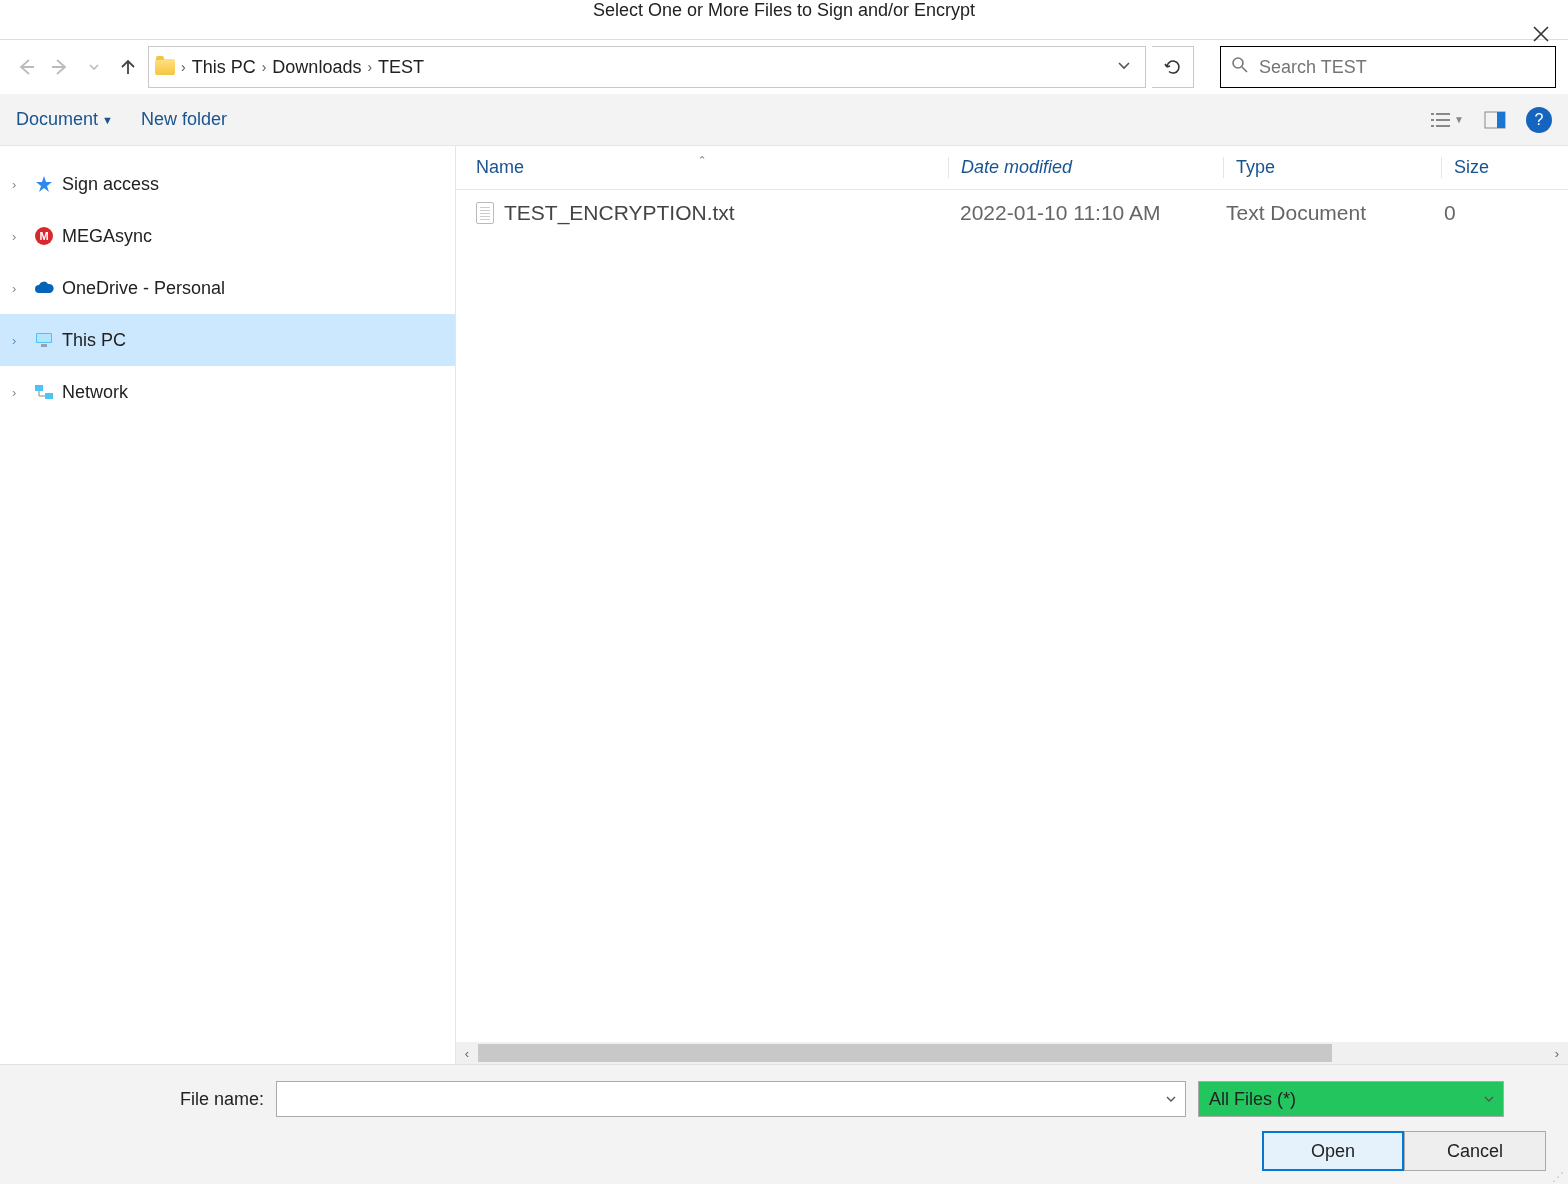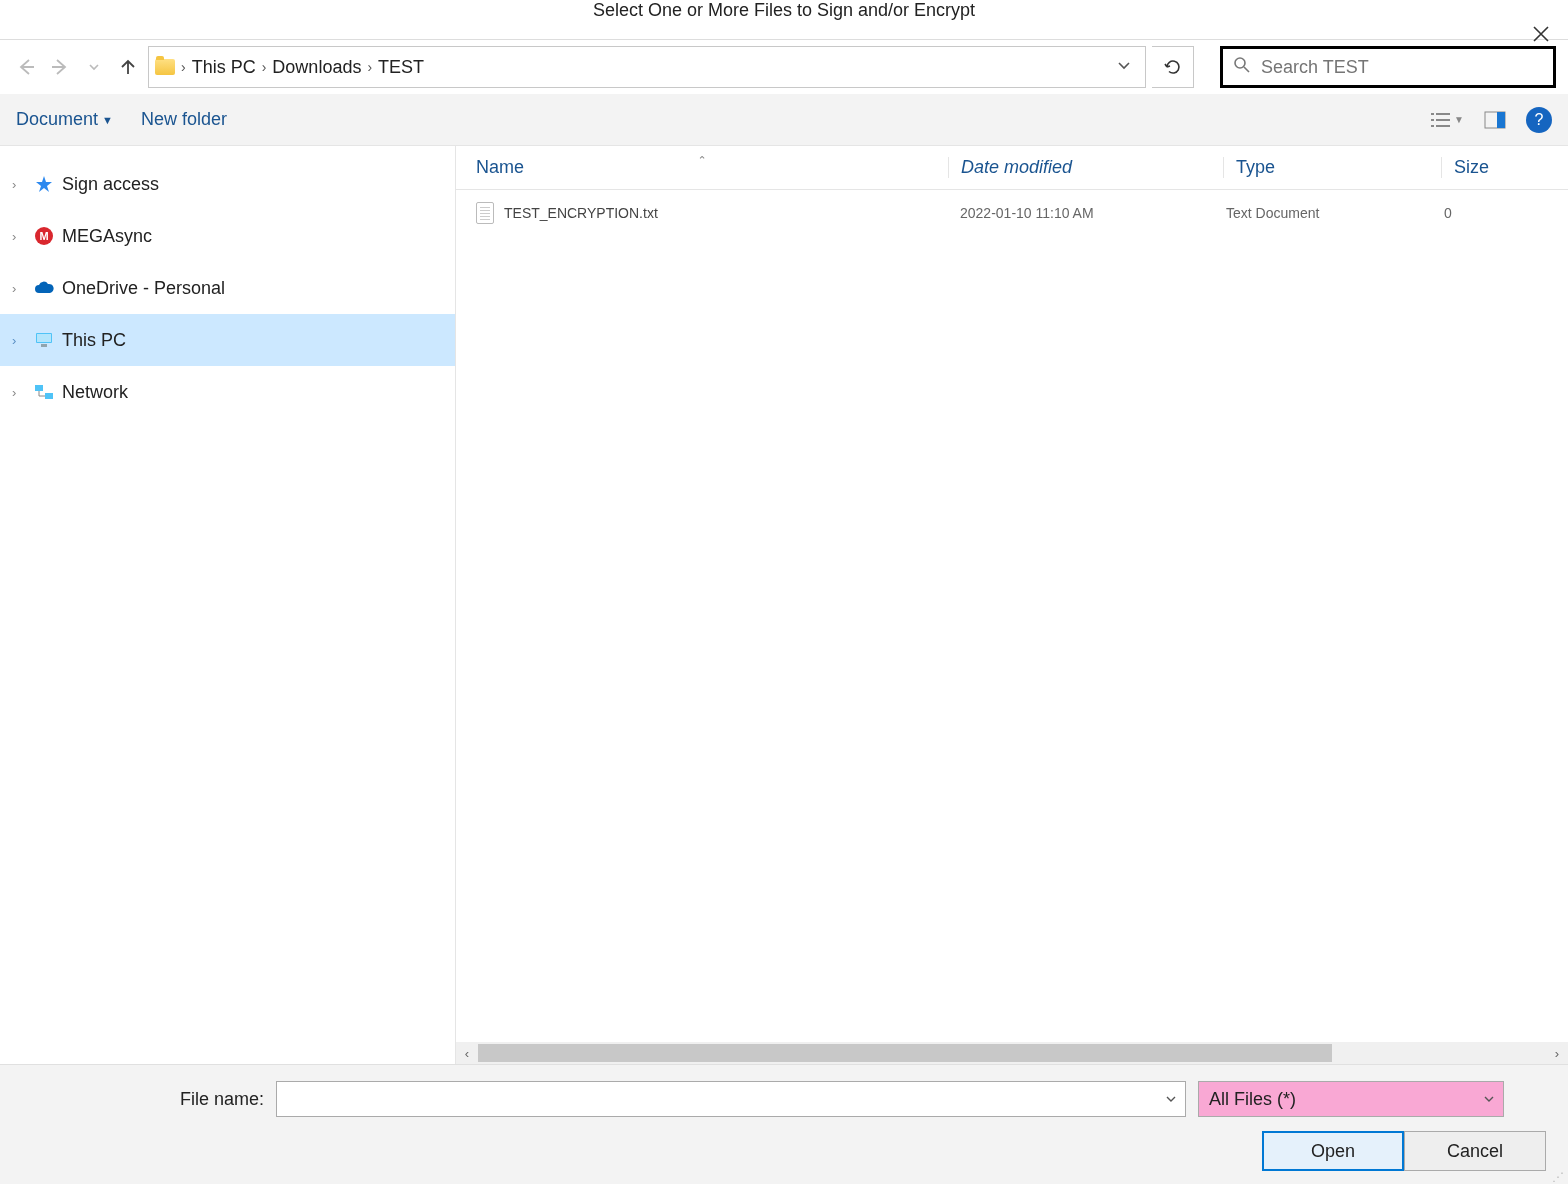--- a/index.html
+++ b/index.html
@@ -14,21 +14,21 @@
 .navrow { height: 54px; display: flex; align-items: center; padding: 6px 12px; gap: 6px; }
 .navbtn { width: 28px; height: 28px; display:flex; align-items:center; justify-content:center; color:#888; cursor:pointer; }
 .navbtn.active { color:#333; }
 .pathbar { flex:1; height:42px; border:1px solid #c8c8c8; display:flex; align-items:center; padding:0 6px; background:#fff; }
 .folder-ico { width:20px; height:16px; background:linear-gradient(180deg,#ffe083 0%,#f5c542 100%); border-radius:2px; position:relative; margin-right:4px; }
 .folder-ico::before { content:""; position:absolute; top:-3px; left:1px; width:8px; height:4px; background:#f5c542; border-radius:2px 2px 0 0; }
 .pathbar .crumb { font-size:18px; color:#222; padding:0 4px; cursor:pointer; }
 .pathbar .sep { font-size:14px; color:#555; padding:0 2px; }
 .pathbar .history { margin-left:auto; padding:0 8px; color:#555; cursor:pointer; }
 .refresh { width:42px; height:42px; border:1px solid #c8c8c8; border-left:none; display:flex; align-items:center; justify-content:center; cursor:pointer; color:#333; }
-.searchbox { width:336px; height:42px; border:3px solid #000000; margin-left:20px; display:flex; align-items:center; padding:0 10px; }
+.searchbox { width:336px; height:42px; border:1px solid #000000; margin-left:20px; display:flex; align-items:center; padding:0 10px; }
 .searchbox .sicon { color:#777; margin-right:10px; }
 .searchbox input { border:none; outline:none; font-size:18px; color:#888; width:100%; }
 
 .toolbar { height:52px; background:#f3f3f3; border-bottom:1px solid #e5e5e5; display:flex; align-items:center; padding:0 16px; gap:28px; }
 .toolbar .link { color:#1a5490; font-size:18px; cursor:pointer; display:flex; align-items:center; gap:4px; }
 .toolbar .right { margin-left:auto; display:flex; align-items:center; gap:20px; }
 .toolbar .vbtn { color:#777; cursor:pointer; font-size:18px; display:flex; align-items:center; gap:2px; }
 .helpbtn { width:26px; height:26px; border-radius:50%; background:#1565c0; color:#fff; display:flex; align-items:center; justify-content:center; font-size:16px; cursor:pointer; }
 
 .main { display:flex; height: calc(100% - 40px - 54px - 52px - 120px); }
@@ -38,39 +38,39 @@
 .expand { color:#888; font-size:13px; width:14px; }
 .ico { width:20px; height:18px; display:flex; align-items:center; justify-content:center; }
 
 .filearea { flex:1; display:flex; flex-direction:column; position:relative; }
 .fileheader { height:44px; display:flex; align-items:center; border-bottom:1px solid #e5e5e5; font-size:18px; color:#1a5490; }
 .col-name { width:492px; padding-left:20px; position:relative; }
 .col-name .sort { position:absolute; top:-3px; left:50%; transform:translateX(-50%); font-size:11px; color:#888; }
 .col-date { width:266px; border-left:1px solid #e5e5e5; padding-left:12px;font-style:italic; }
 .col-type { width:218px; border-left:1px solid #e5e5e5; padding-left:12px;margin-left:9px; }
 .col-size { flex:1; border-left:1px solid #e5e5e5; padding-left:12px; }
-.filerow { height:46px; display:flex; align-items:center; font-size:14px; color:#444; cursor:pointer; }
+.filerow { height:46px; display:flex; align-items:center; font-size:21px; color:#444; cursor:pointer; }
 .filerow .fname { width:492px; padding-left:20px; display:flex; align-items:center; gap:10px; }
 .file-ico { width:18px; height:22px; border:1px solid #bbb; border-radius:2px; background:#fff; position:relative; }
 .file-ico::before { content:""; position:absolute; left:3px; top:4px; width:10px; height:1px; background:#ccc; box-shadow:0 3px 0 #ccc,0 6px 0 #ccc,0 9px 0 #ccc,0 12px 0 #ccc; }
 .filerow .fdate { width:266px; padding-left:12px; color:#666; }
 .filerow .ftype { width:218px; padding-left:12px; color:#666; }
 .filerow .fsize { flex:1; padding-left:12px; color:#666; text-align:left; }
 
 .hscroll { height:22px; background:#f0f0f0; display:flex; align-items:center; margin-top:auto; }
 .hscroll .arrow { width:22px; text-align:center; color:#666; cursor:pointer; font-size:13px; }
 .hscroll .track { flex:1; height:18px; position:relative; background:#f0f0f0; }
 .hscroll .thumb { position:absolute; left:0; top:0; height:18px; width:80%; background:#c8c8c8; cursor:pointer; }
 
 .footer { height:120px; background:#f3f3f3; border-top:1px solid #e0e0e0; padding:16px 20px 10px; position:relative; }
 .fnrow { display:flex; align-items:center; gap:12px; margin-left:160px; }
 .fnrow label { font-size:18px; color:#222; }
 .fninput { flex:1; max-width:910px; height:36px; border:1px solid #aaa; background:#fff; position:relative; }
 .fninput .dd { position:absolute; right:0; top:0; width:28px; height:100%; display:flex; align-items:center; justify-content:center; color:#555; cursor:pointer; }
-.filter { width:306px; height:36px; border:1px solid #aaa; background:#f9a8d4; display:flex; align-items:center; padding:0 10px; font-size:18px; color:#222; cursor:pointer; position:relative; }
+.filter { width:306px; height:36px; border:1px solid #aaa; background:#22c55e; display:flex; align-items:center; padding:0 10px; font-size:18px; color:#222; cursor:pointer; position:relative; }
 .filter .dd { position:absolute; right:8px; color:#555; }
 .btnrow { display:flex; justify-content:flex-end; margin-top:14px; padding-right:2px; }
 .btn { width:142px; height:40px; border:1px solid #aaa; background:#eee; font-size:18px; color:#222; cursor:pointer; display:flex; align-items:center; justify-content:center; }
 .btn.primary { border:2px solid #0078d4; background:#e5f1fb; }
 .grip { position:absolute; right:4px; bottom:4px; color:#bbb; font-size:12px; line-height:6px; }
 </style>
 </head>
 <body>
 
 <div class="titlebar">

